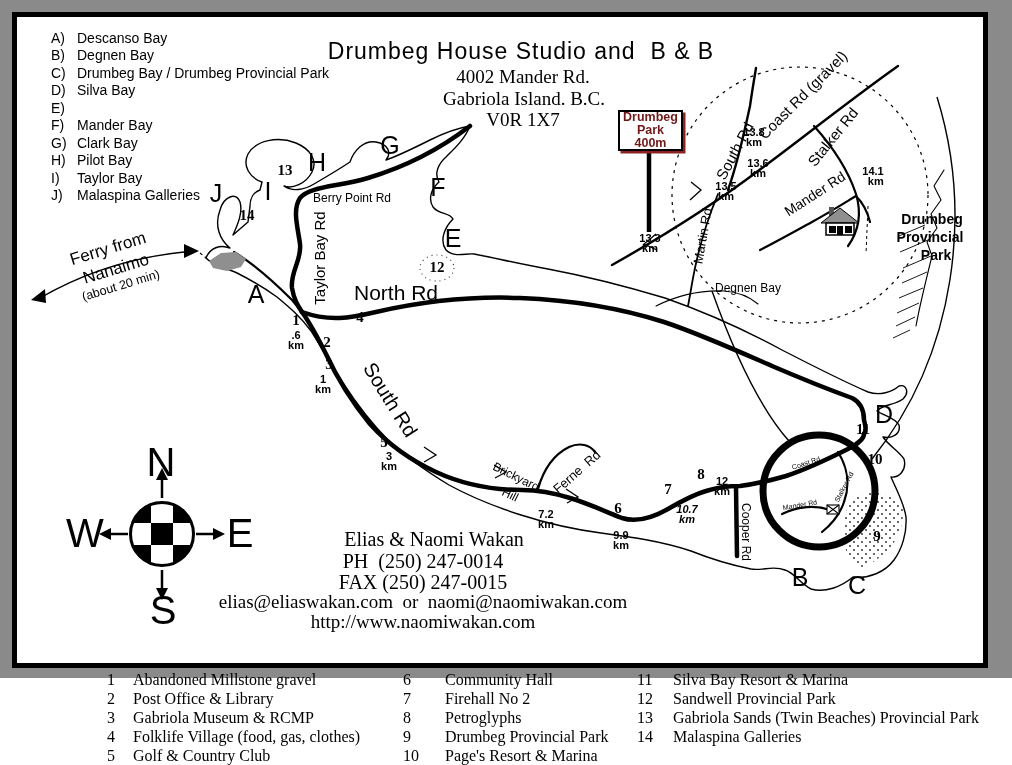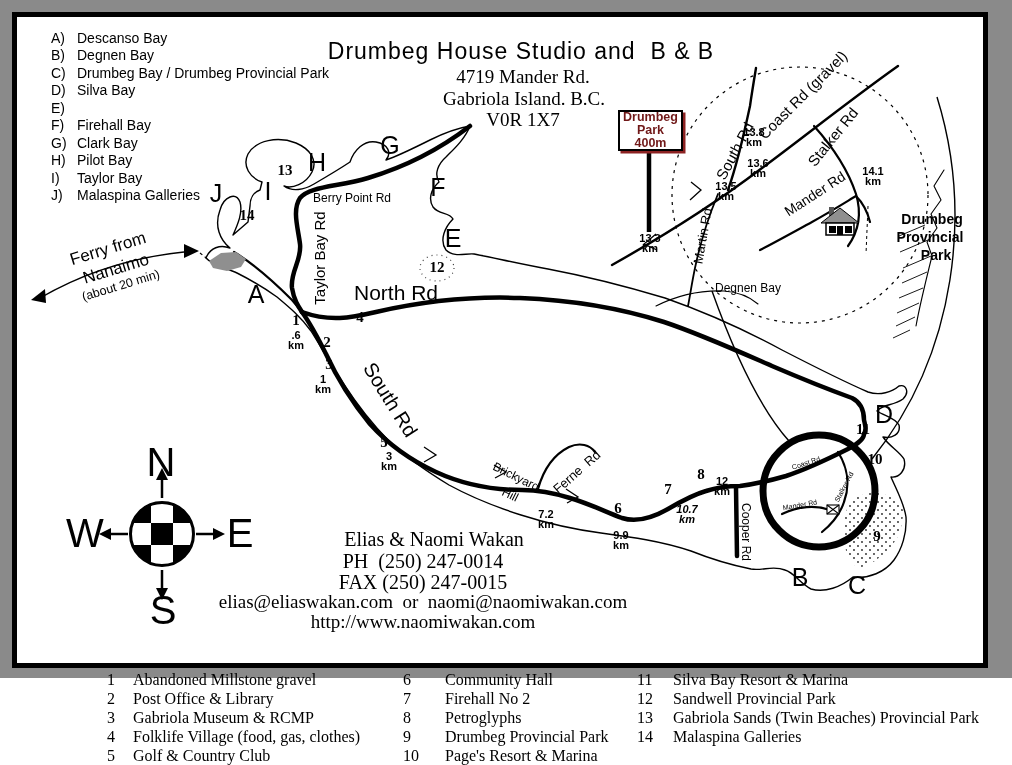--- a/index.html
+++ b/index.html
@@ -229,42 +229,42 @@
       </div>
       <div class="bay-row sans">
         <span class="bay-key">D)</span>
         <span class="bay-name">Silva Bay</span>
       </div>
       <div class="bay-row sans">
         <span class="bay-key">E)</span>
       </div>
       <div class="bay-row sans">
         <span class="bay-key">F)</span>
-        <span class="bay-name">Firehall Bay</span>
+        <span class="bay-name">Mander Bay</span>
       </div>
       <div class="bay-row sans">
         <span class="bay-key">G)</span>
         <span class="bay-name">Clark Bay</span>
       </div>
       <div class="bay-row sans">
         <span class="bay-key">H)</span>
         <span class="bay-name">Pilot Bay</span>
       </div>
       <div class="bay-row sans">
         <span class="bay-key">I)</span>
         <span class="bay-name">Taylor Bay</span>
       </div>
       <div class="bay-row sans">
         <span class="bay-key">J)</span>
         <span class="bay-name">Malaspina Galleries</span>
       </div>
     </div>
 
   <div class="lbl sans" id="lbl-title">Drumbeg House Studio and  B &amp; B</div>
-  <div class="lbl serif" id="lbl-addr1">4719 Mander Rd.</div>
+  <div class="lbl serif" id="lbl-addr1">4002 Mander Rd.</div>
   <div class="lbl serif" id="lbl-addr2">Gabriola Island. B.C.</div>
   <div class="lbl serif" id="lbl-addr3">V0R 1X7</div>
 
   <div id="sign" style="color: rgb(112, 24, 24);">
     <div>Drumbeg</div>
     <div>Park</div>
     <div>400m</div>
   </div>
 
   <div class="lbl sans" id="lbl-north">North Rd</div>
@@ -366,21 +366,21 @@
         <div>km</div>
       </div>
       <div class="km-lbl sans" style="left: 758px; top: 168px;">
         <div>13.6</div>
         <div>km</div>
       </div>
       <div class="km-lbl sans" style="left: 754px; top: 137px;">
         <div>13.8</div>
         <div>km</div>
       </div>
-      <div class="km-lbl sans" style="left: 873px; top: 176px;">
+      <div class="km-lbl sans" style="left: 873px; top: 176px; text-align: right;">
         <div>14.1</div>
         <div>km</div>
       </div>
     </div>
 
   <div class="lg-col" id="lg1">
       <div class="lg-row">
         <span class="lg-num">1</span>
         <span class="lg-text">Abandoned Millstone gravel</span>
       </div>

